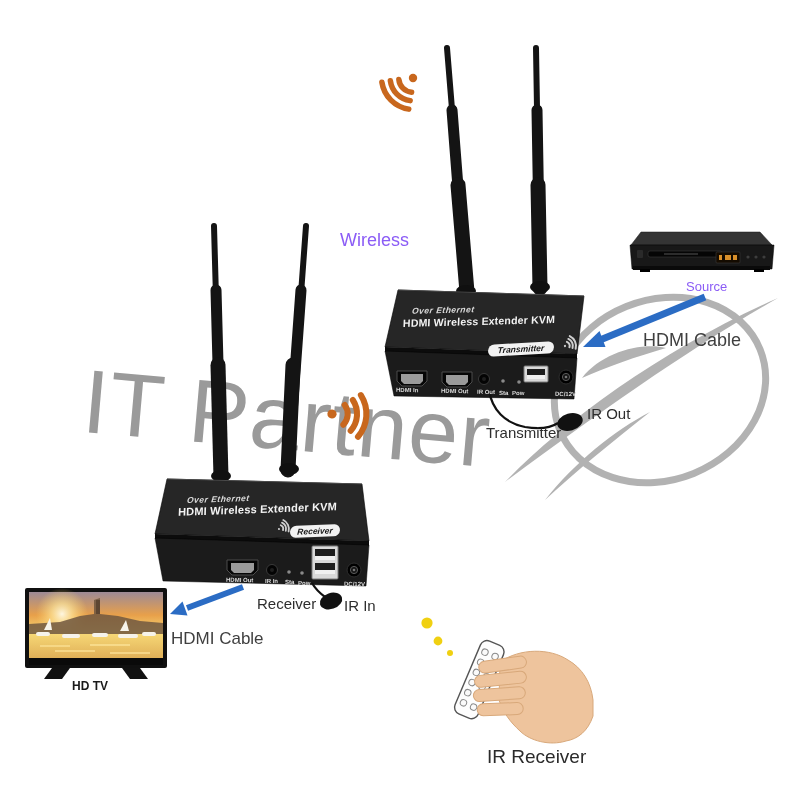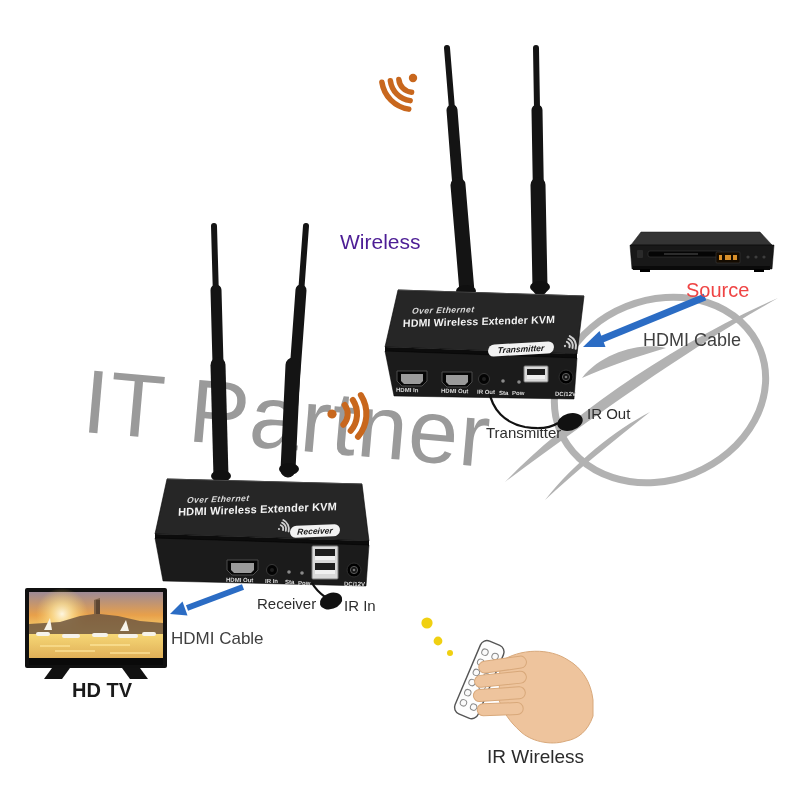--- a/index.html
+++ b/index.html
@@ -277,25 +277,25 @@
   <div class="boxtext" style="left:178px;top:503px;font-size:11px;font-weight:bold;
        letter-spacing:0.2px;transform:rotate(-2deg) skewX(-4deg);color:#f3f3f3;">HDMI Wireless Extender KVM</div>
   <div class="badge" style="left:290px;top:525px;width:50px;height:12px;font-size:8.5px;
        transform:rotate(-2deg) skewX(-6deg);">Receiver</div>
   <div class="portlbl" style="left:226px;top:577px;transform:rotate(1deg);">HDMI Out</div>
   <div class="portlbl" style="left:265px;top:578px;transform:rotate(1deg);">IR In</div>
   <div class="portlbl" style="left:285px;top:579px;transform:rotate(1deg);">Sta</div>
   <div class="portlbl" style="left:298px;top:580px;transform:rotate(1deg);">Pow</div>
   <div class="portlbl" style="left:344px;top:581px;transform:rotate(1deg);">DC/12V</div>
 
-  <div class="lbl" style="left:340px;top:230px;font-size:21px;color:#4c1d95;">Wireless</div>
-  <div class="lbl" style="left:686px;top:279px;font-size:20px;color:#ef4444;">Source</div>
+  <div class="lbl" style="left:340px;top:230px;font-size:18px;color:#8b5cf6;">Wireless</div>
+  <div class="lbl" style="left:686px;top:279px;font-size:13px;color:#8b5cf6;">Source</div>
   <div class="lbl" style="left:643px;top:330px;font-size:18px;color:#3f3f3f;">HDMI Cable</div>
   <div class="lbl" style="left:486px;top:424px;font-size:15px;color:#2e2e2e;">Transmitter</div>
   <div class="lbl" style="left:587px;top:405px;font-size:15px;color:#2e2e2e;">IR Out</div>
   <div class="lbl" style="left:257px;top:595px;font-size:15px;color:#2e2e2e;">Receiver</div>
   <div class="lbl" style="left:344px;top:597px;font-size:15px;color:#2e2e2e;">IR In</div>
   <div class="lbl" style="left:171px;top:629px;font-size:17px;color:#3f3f3f;">HDMI Cable</div>
-  <div class="lbl" style="left:72px;top:679px;font-size:20px;font-weight:bold;color:#1a1a1a;">HD TV</div>
-  <div class="lbl" style="left:487px;top:746px;font-size:19px;color:#2b2b2b;">IR Wireless</div>
+  <div class="lbl" style="left:72px;top:679px;font-size:12px;font-weight:bold;color:#1a1a1a;">HD TV</div>
+  <div class="lbl" style="left:487px;top:746px;font-size:19px;color:#2b2b2b;">IR Receiver</div>
 
 
 </div>
 
 </body></html>

